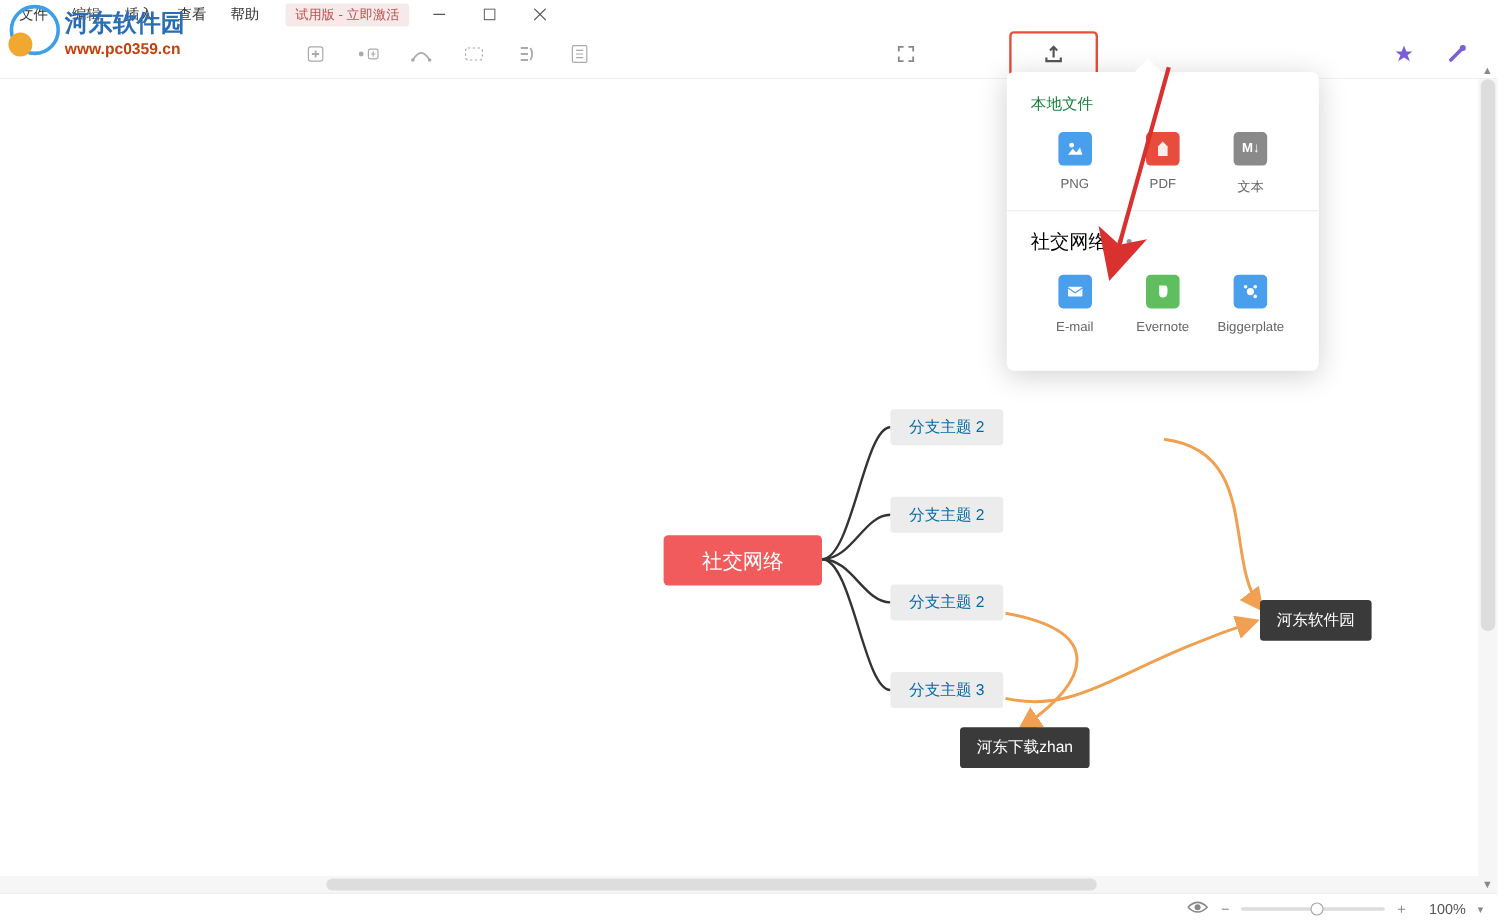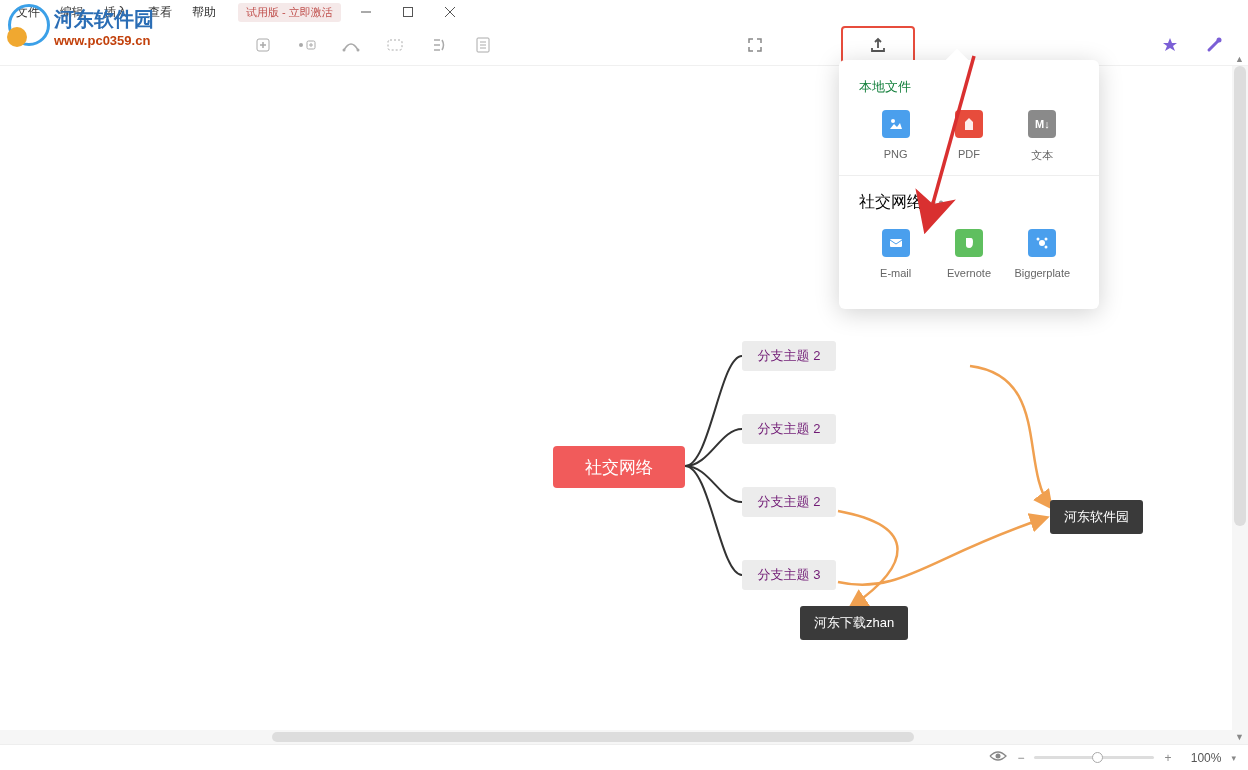--- a/index.html
+++ b/index.html
@@ -28,21 +28,21 @@
 .logo .circle::after { content: ""; position: absolute; left: -4px; bottom: -4px; width: 20px; height: 20px; background: #f0a830; border-radius: 50%; }
 .logo-text { position: absolute; left: 54px; top: 6px; display: flex; flex-direction: column; }
 .logo-text .cn { font-size: 20px; font-weight: bold; color: #2a6db5; }
 .logo-text .url { font-size: 13px; color: #c2410c; font-weight: bold; }
 
 
 .canvas { position: absolute; top: 66px; left: 0; right: 16px; bottom: 26px; background: #fff; overflow: hidden; }
 
 
 .central-node { position: absolute; left: 553px; top: 380px; width: 132px; height: 42px; background: #f15b5b; color: #fff; display: flex; align-items: center; justify-content: center; font-size: 17px; font-weight: 500; border-radius: 4px; }
-.branch-node { position: absolute; width: 94px; height: 30px; background: #ececec; color: #701a75; display: flex; align-items: center; justify-content: center; font-size: 13px; border-radius: 3px; }
+.branch-node { position: absolute; width: 94px; height: 30px; background: #ececec; color: #0369a1; display: flex; align-items: center; justify-content: center; font-size: 13px; border-radius: 3px; }
 .float-node { position: absolute; background: #3a3a3a; color: #fff; display: flex; align-items: center; justify-content: center; font-size: 13px; border-radius: 3px; padding: 8px 14px; }
 
 
 .branches { position: absolute; top: 0; left: 0; pointer-events: none; }
 
 
 .popover { position: absolute; left: 839px; top: 60px; width: 260px; background: #fff; border-radius: 6px; box-shadow: 0 4px 24px rgba(0,0,0,0.18); padding: 18px 20px 20px; z-index: 50; }
 .popover::before { content: ""; position: absolute; top: -8px; left: 110px; width: 16px; height: 16px; background: #fff; transform: rotate(45deg); }
 .popover .section-title { font-size: 13px; color: #15803d; margin-bottom: 14px; }
 .popover .row { display: flex; justify-content: space-around; margin-bottom: 10px; }

